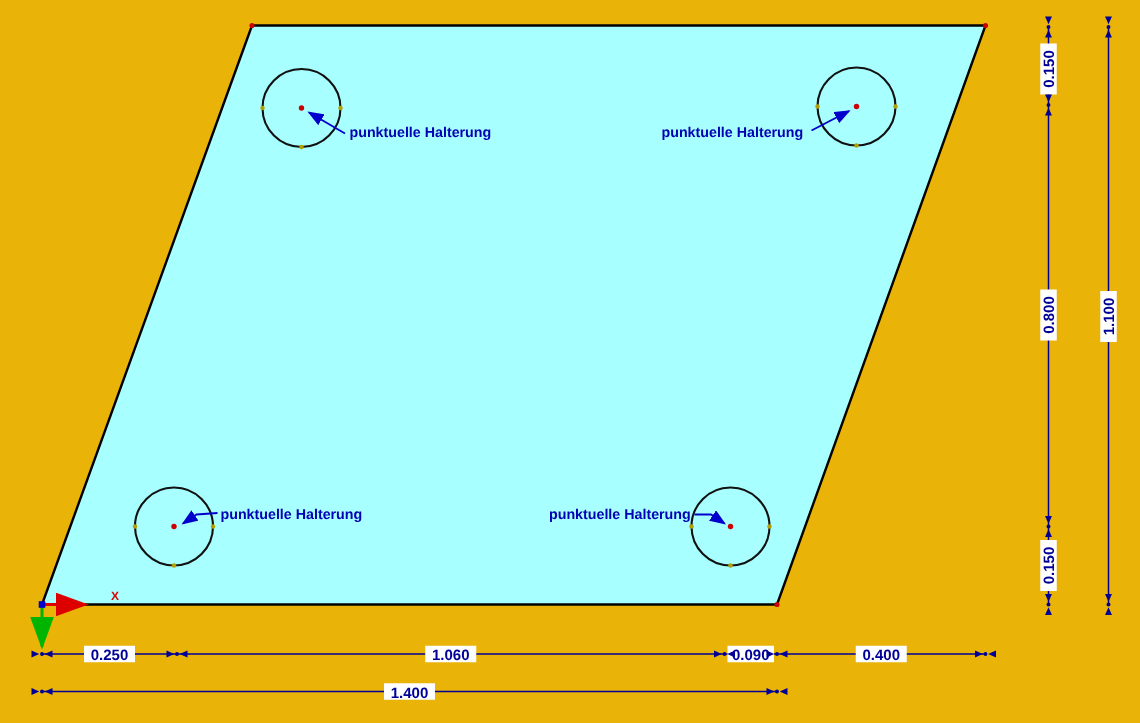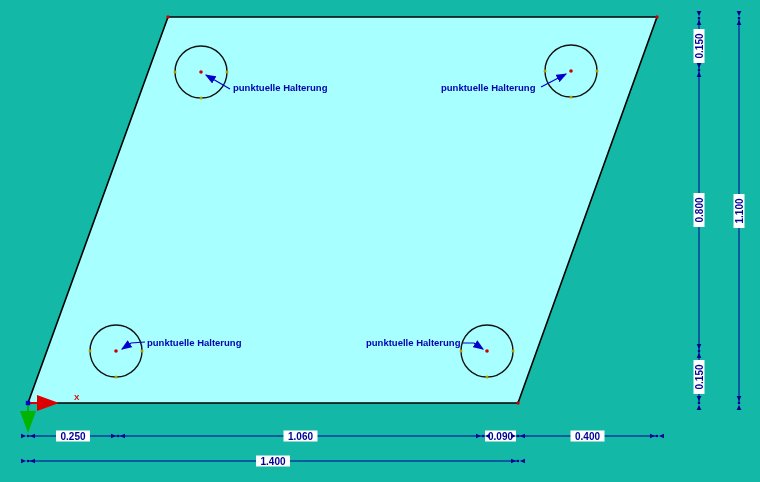--- a/index.html
+++ b/index.html
@@ -1,16 +1,16 @@
 <!DOCTYPE html>
 <html><head>
 <meta charset="utf-8">
 <style>
   html,body{margin:0;padding:0;background:#ffffff;}
-  .stage{position:relative;width:760px;height:482px;background:#14b8a6;overflow:hidden;
+  .stage{position:relative;width:760px;height:482px;background:#eab308;overflow:hidden;
          font-family:"Liberation Sans", sans-serif;}
   svg{display:block;}
   text{font-family:"Liberation Sans", sans-serif;}
   .dim-text{font-size:10px;font-weight:bold;fill:#000096;}
   .support-label{font-size:9.5px;font-weight:bold;fill:#0000b4;}
   .axis-label{font-size:8px;font-weight:bold;fill:#dd0000;}
   .dim-line{stroke:#000096;stroke-width:1;fill:none;}
   .leader{stroke:#0000cc;stroke-width:1.2;fill:none;}
   .plate-outline{stroke:#000000;stroke-width:1.6;}
   .support-circle{stroke:#111111;stroke-width:1.4;fill:none;}

